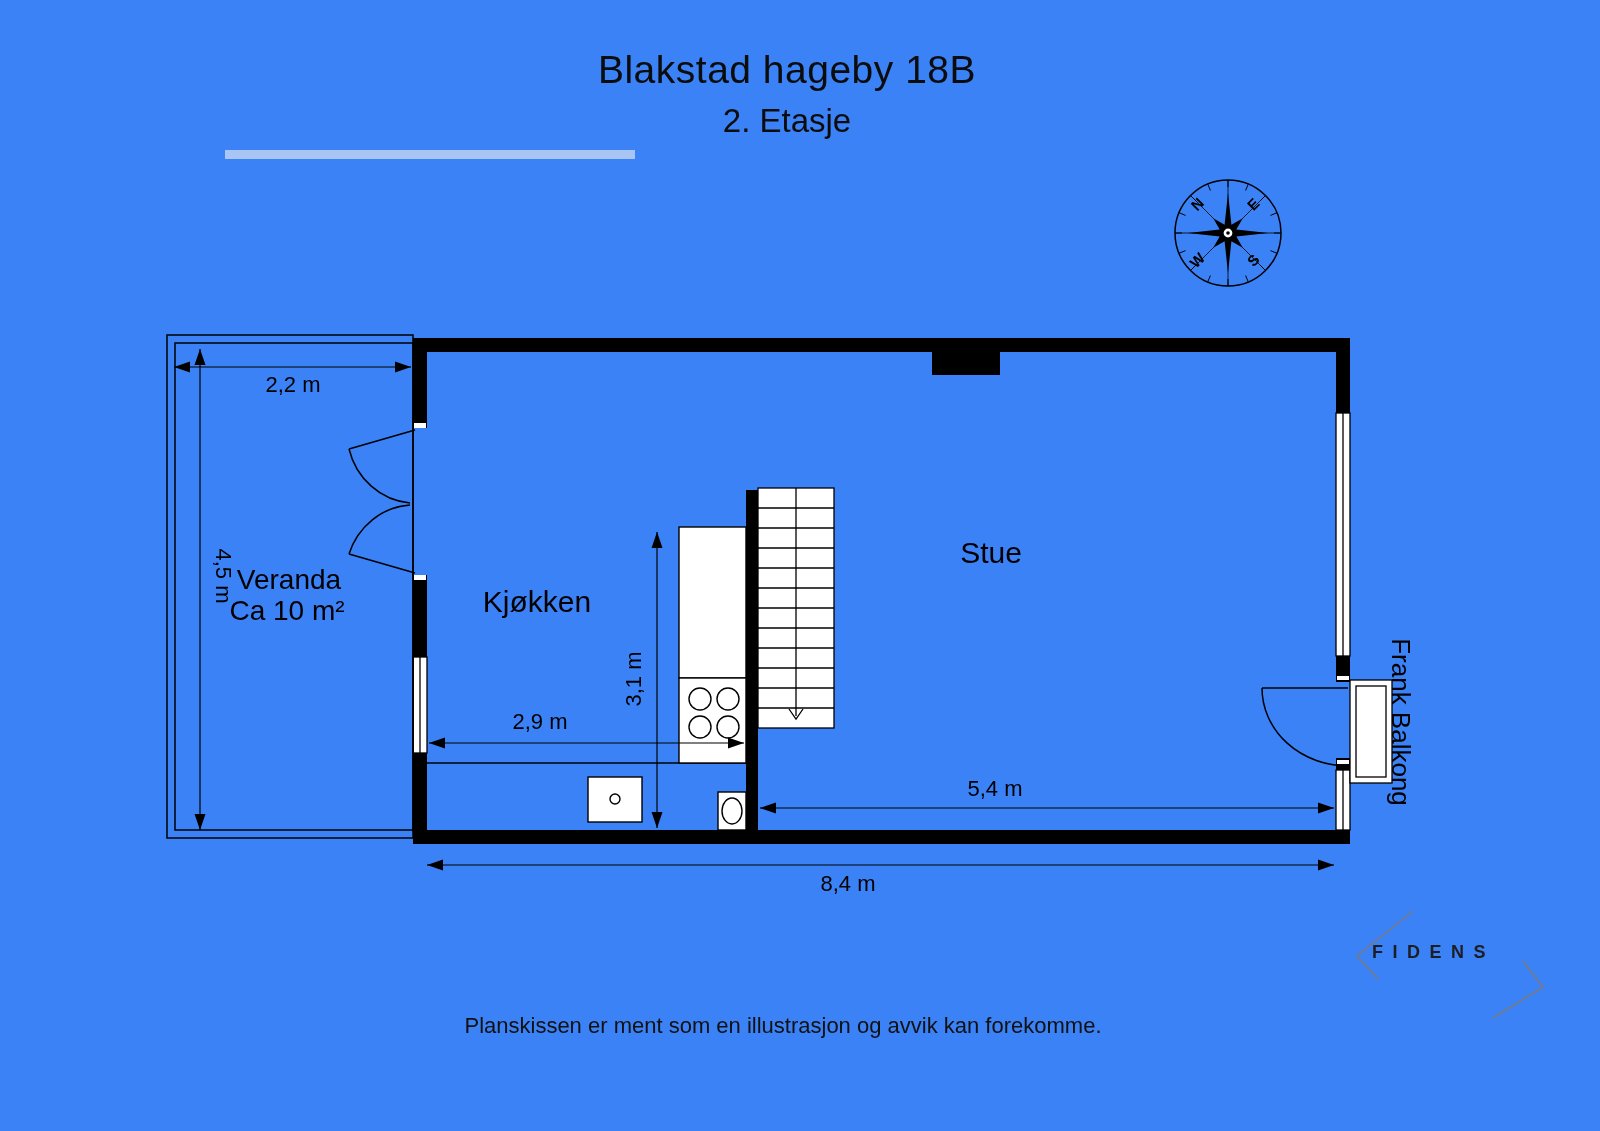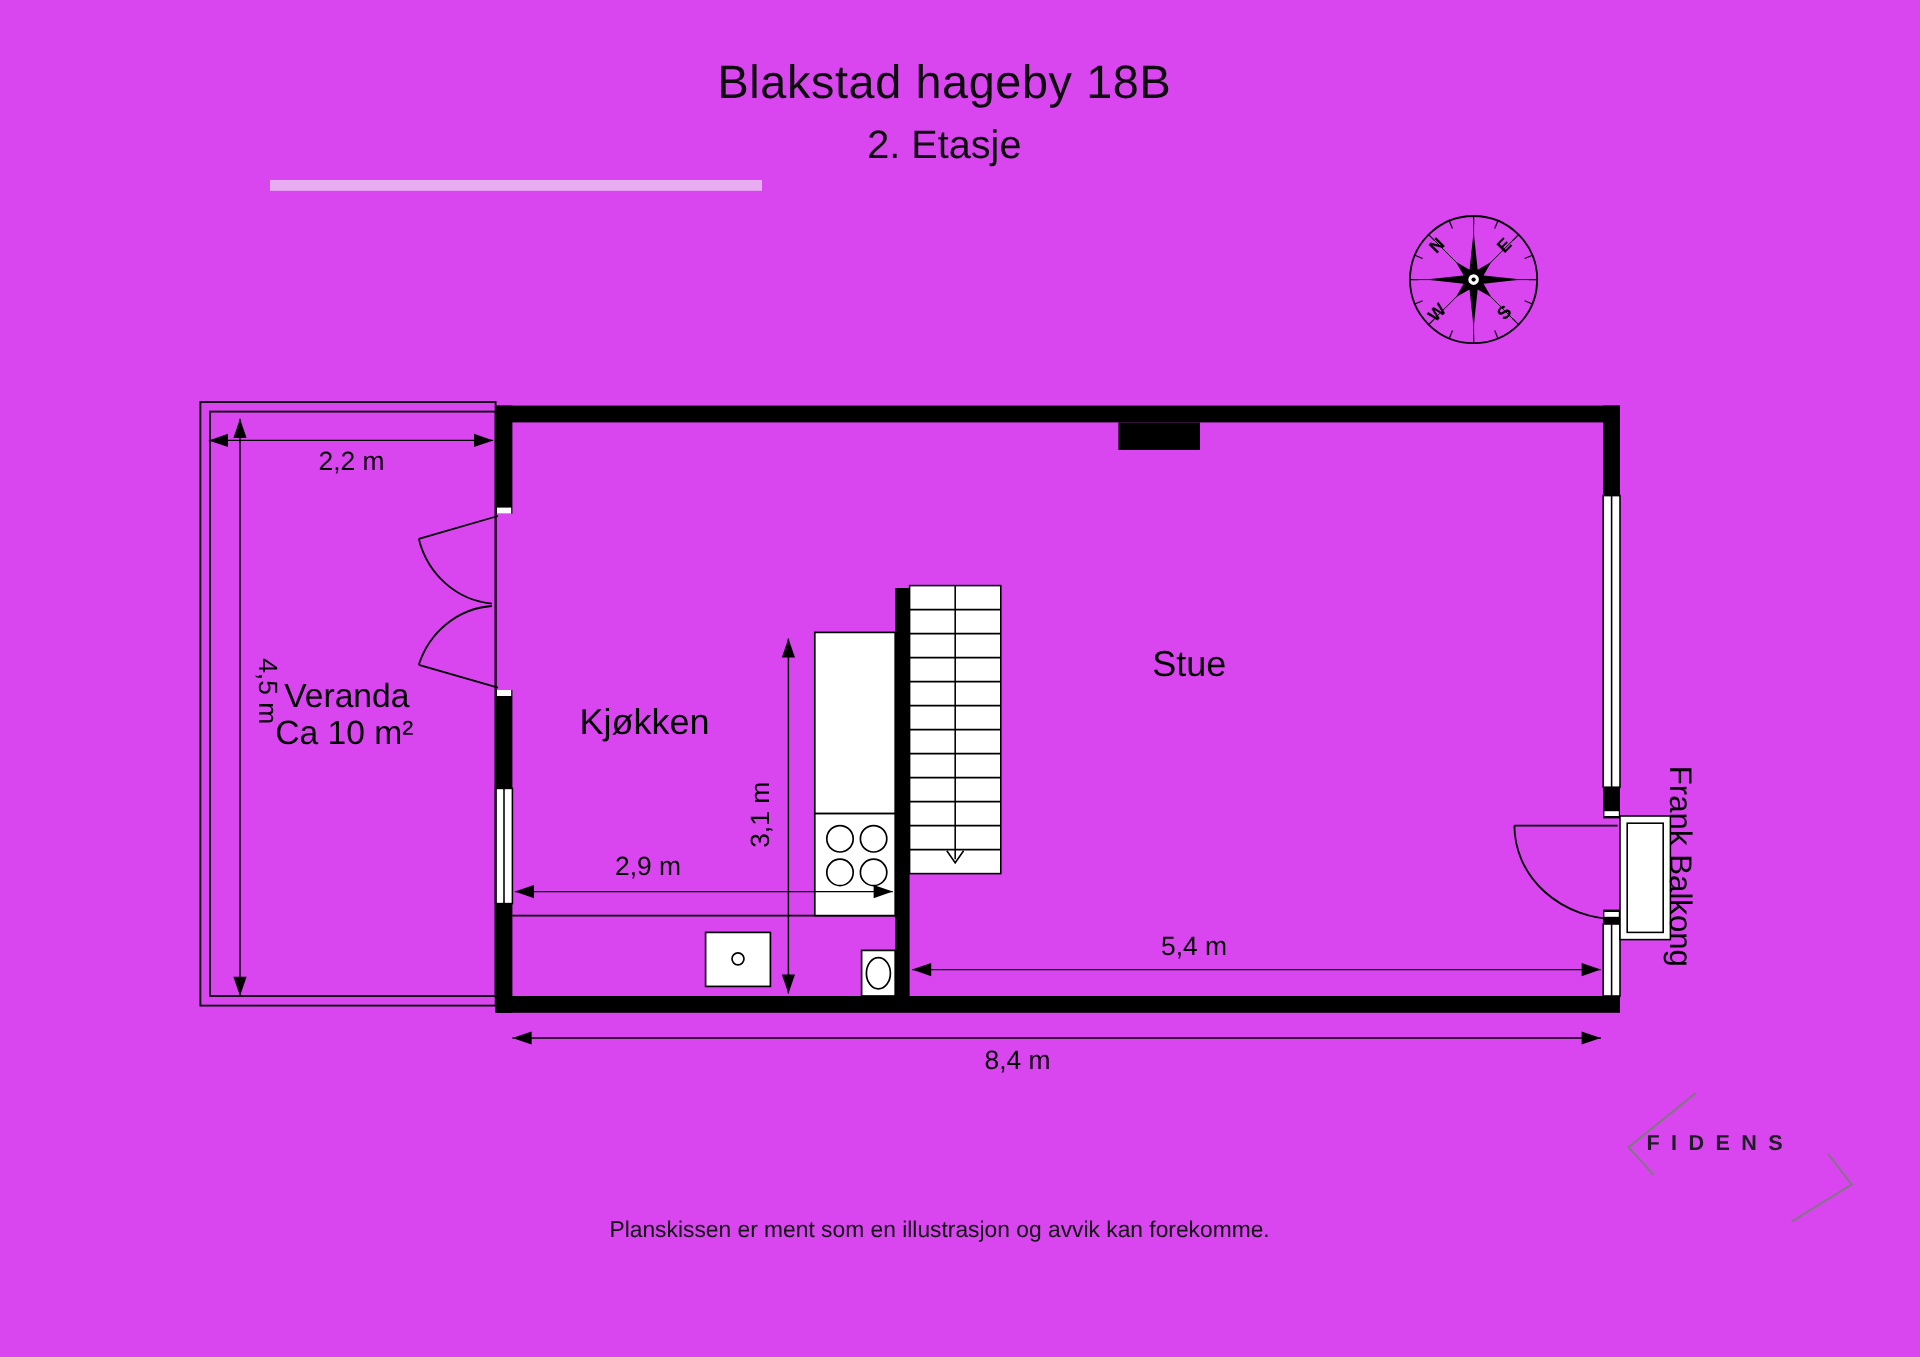--- a/index.html
+++ b/index.html
@@ -1,23 +1,23 @@
 <!DOCTYPE html>
 <html><head>
 <meta charset="utf-8">
 <style>
   html,body{margin:0;padding:0;background:#ffffff;}
-  .stage{position:relative;width:1600px;height:1131px;background:#d946ef;overflow:hidden;
+  .stage{position:relative;width:1600px;height:1131px;background:#3b82f6;overflow:hidden;
          font-family:"Liberation Sans",sans-serif;color:#000;}
   .title{position:absolute;top:48px;left:0;width:1574px;text-align:center;
          font-size:39px;letter-spacing:.5px;color:#0c0c0c;}
   .subtitle{position:absolute;top:102px;left:0;width:1574px;text-align:center;
          font-size:33px;color:#0c0c0c;}
   .disclaimer{position:absolute;top:1015px;left:0;width:1566px;text-align:center;
-         font-size:19px;line-height:21px;color:#111;}
+         font-size:22px;line-height:21px;color:#111;}
   .logo-text{position:absolute;left:1372px;top:942px;font-size:18px;font-weight:600;
          letter-spacing:9.5px;color:#1d1d24;}
   svg.plan{position:absolute;left:0;top:0;}
   svg text{font-family:"Liberation Sans",sans-serif;fill:#000;}
   .room-label{font-size:30px;}
   .room-label-sm{font-size:28px;}
   .dim-label{font-size:22px;}
   .balcony-label{font-size:26px;}
   .compass-letter{font-size:15px;font-weight:bold;}
 </style>

